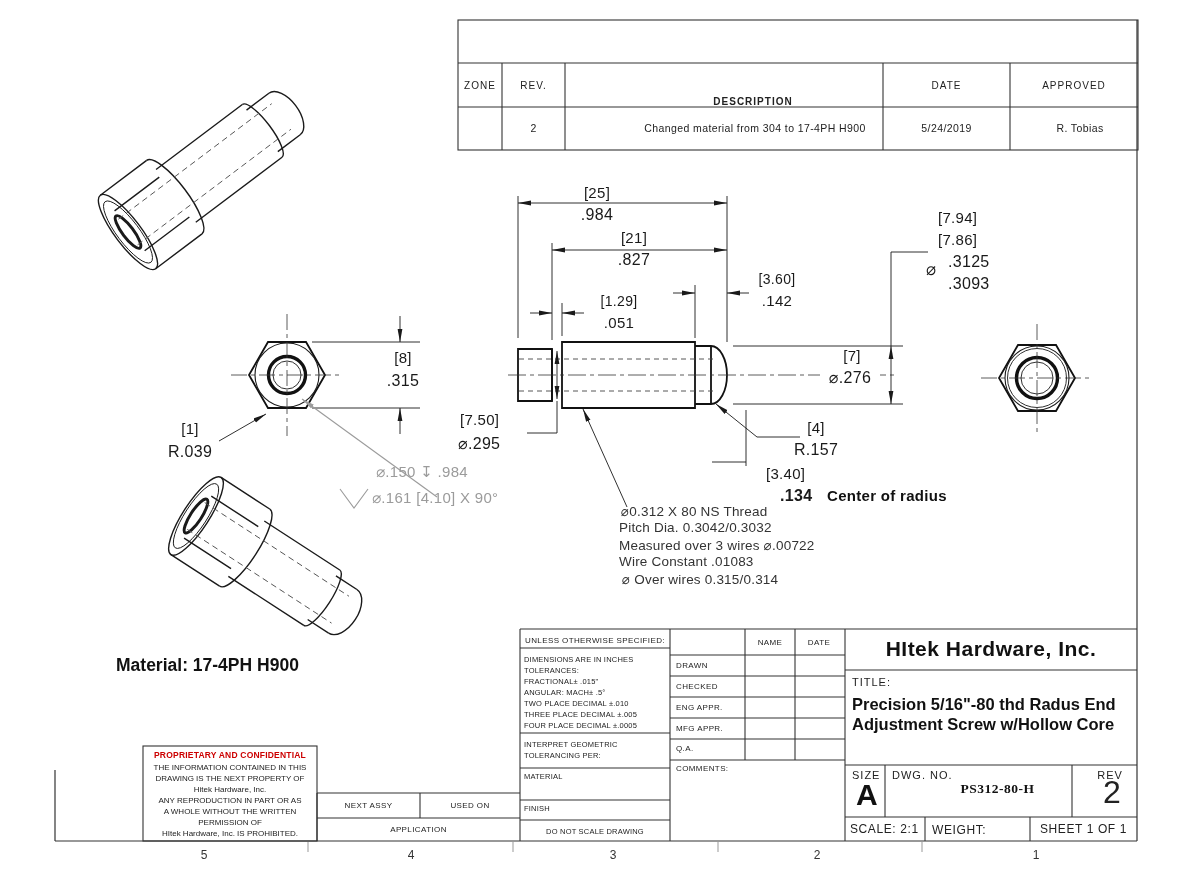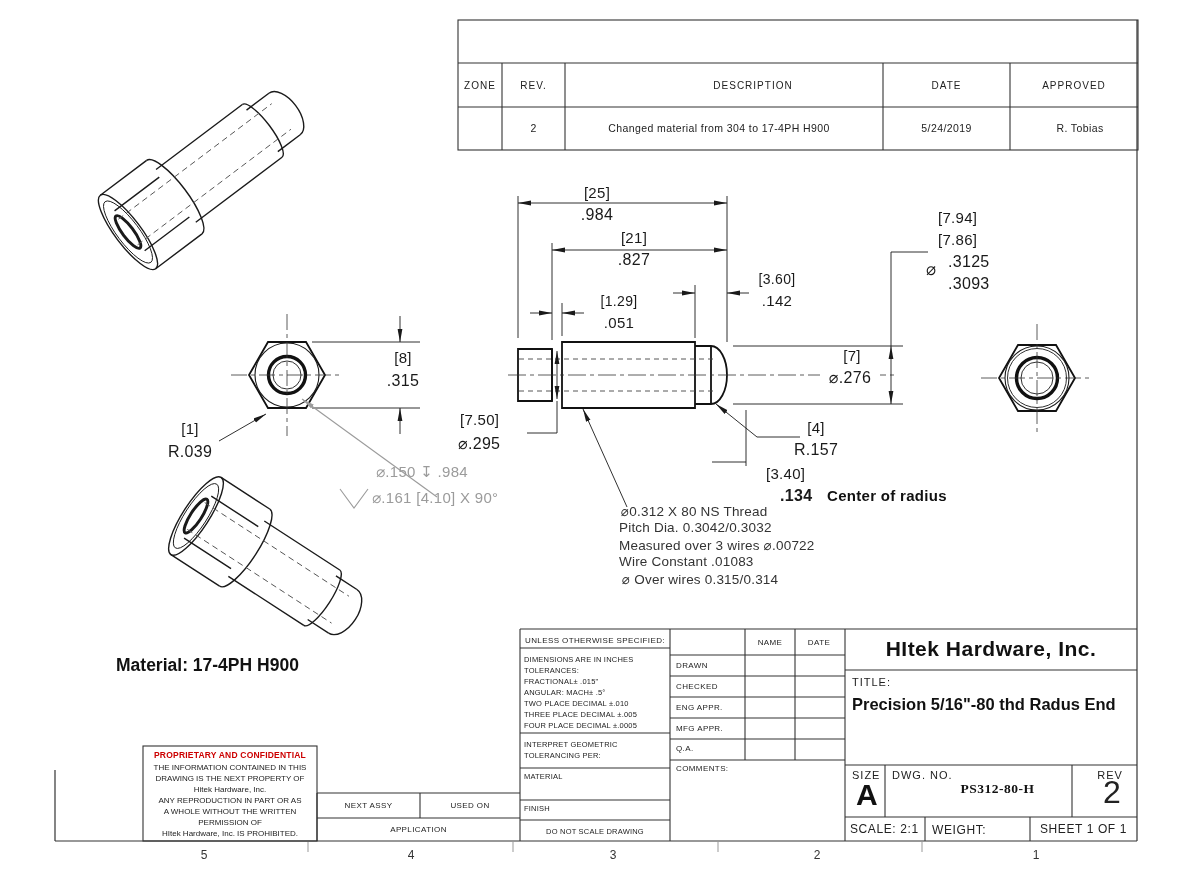--- a/index.html
+++ b/index.html
@@ -167,26 +167,26 @@
   </g>
 
   <g fill="none" stroke="#9b9b9b" stroke-width="1.1">
     <path d="M437,497 L302,399" marker-end="url(#arwg)"></path>
     <path d="M340,489 L354,508 L368,489"></path>
   </g>
 </svg>
 
 <div class="abs c hdr10" style="left:458px;top:80px;width:44px;">ZONE</div>
 <div class="abs c hdr10" style="left:502px;top:80px;width:63px;">REV.</div>
-<div class="abs c hdr10" style="left:565px;top:80px;width:376px;">DESCRIPTION</div>
+<div class="abs c hdr10" style="left:565px;top:96px;width:376px;font-weight:bold;">DESCRIPTION</div>
 <div class="abs c hdr10" style="left:883px;top:80px;width:127px;">DATE</div>
 <div class="abs c hdr10" style="left:1010px;top:80px;width:128px;">APPROVED</div>
 <div class="abs c cell10" style="left:458px;top:122px;width:44px;"></div>
 <div class="abs c cell10" style="left:502px;top:122px;width:63px;">2</div>
-<div class="abs c cell10" style="left:542px;top:122px;width:354px;">Changed material from 304 to 17-4PH H900</div>
+<div class="abs c cell10" style="left:578px;top:122px;width:354px;">Changed material from 304 to 17-4PH H900</div>
 <div class="abs c cell10" style="left:883px;top:122px;width:127px;">5/24/2019</div>
 <div class="abs c cell10" style="left:1010px;top:122px;width:140px;">R. Tobias</div>
 
 <div class="abs c dim dimbg" style="left:558px;top:184px;width:78px;">[25]</div>
 <div class="abs c dim dimbg" style="left:558px;top:206px;width:78px;font-size:16px;">.984</div>
 
 <div class="abs c dim dimbg" style="left:598px;top:229px;width:72px;">[21]</div>
 <div class="abs c dim dimbg" style="left:598px;top:251px;width:72px;font-size:16px;">.827</div>
 
 <div class="abs c dim dimbg" style="left:586px;top:293px;width:66px;font-size:14px;">[1.29]</div>
@@ -263,20 +263,21 @@
 <div class="abs tb" style="left:676px;top:744px;">Q.A.</div>
 <div class="abs tb" style="left:676px;top:764px;">COMMENTS:</div>
 
 <div class="abs c tb" style="left:317px;top:801px;width:103px;">NEXT ASSY</div>
 <div class="abs c tb" style="left:420px;top:801px;width:100px;">USED ON</div>
 <div class="abs c tb" style="left:317px;top:825px;width:203px;">APPLICATION</div>
 
 <div class="abs c bold" style="left:845px;top:637px;width:292px;font-size:21px;color:#111;letter-spacing:.5px;">HItek Hardware, Inc.</div>
 <div class="abs" style="left:852px;top:676px;font-size:11px;color:#222;letter-spacing:1px;">TITLE:</div>
 <div class="abs bold" style="left:852px;top:695px;font-size:16.5px;color:#111;">Precision 5/16"-80 thd Radus End</div>
+<div class="abs bold" style="left:852px;top:715px;font-size:16.5px;color:#111;">Adjustment Screw w/Hollow Core</div>
 <div class="abs" style="left:852px;top:769px;font-size:11px;color:#222;letter-spacing:1px;">SIZE</div>
 <div class="abs bold" style="left:856px;top:778px;font-size:30px;color:#111;">A</div>
 <div class="abs" style="left:892px;top:769px;font-size:11px;color:#222;letter-spacing:1px;">DWG.  NO.</div>
 <div class="abs c bold" style="left:885px;top:781px;width:225px;font-size:13.5px;color:#111;letter-spacing:.5px;font-family:Liberation Serif, serif;">PS312-80-H</div>
 <div class="abs c" style="left:1090px;top:769px;width:40px;font-size:11px;color:#222;letter-spacing:1px;">REV</div>
 <div class="abs c" style="left:1094px;top:774px;width:36px;font-size:32px;color:#222;">2</div>
 <div class="abs" style="left:850px;top:822px;font-size:12px;color:#222;letter-spacing:.6px;">SCALE: 2:1</div>
 <div class="abs" style="left:932px;top:823px;font-size:12px;color:#222;letter-spacing:.6px;">WEIGHT:</div>
 <div class="abs" style="left:1040px;top:822px;font-size:12px;color:#222;letter-spacing:.6px;">SHEET 1 OF 1</div>
 

